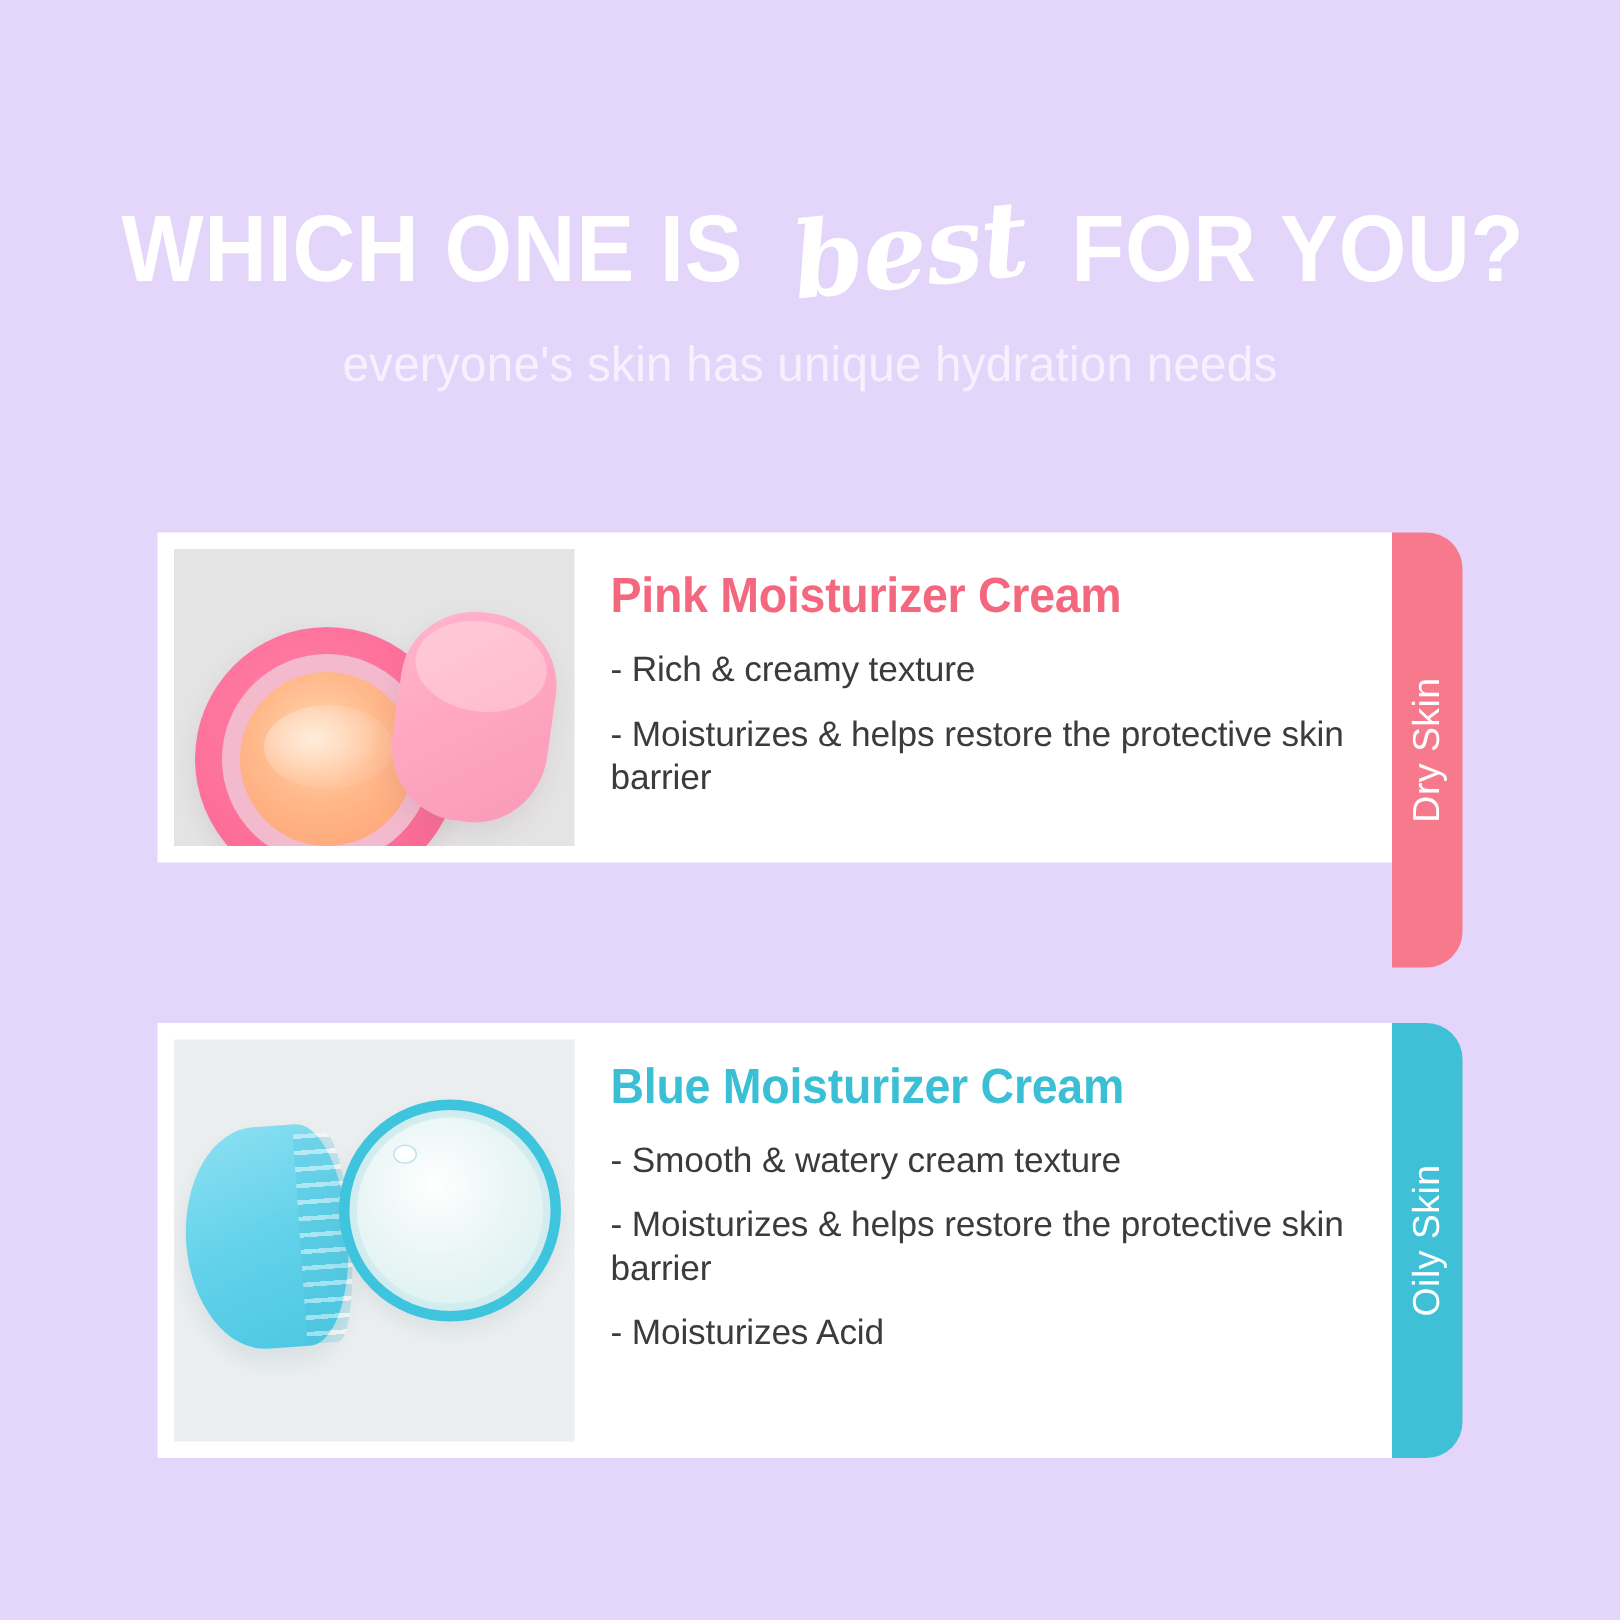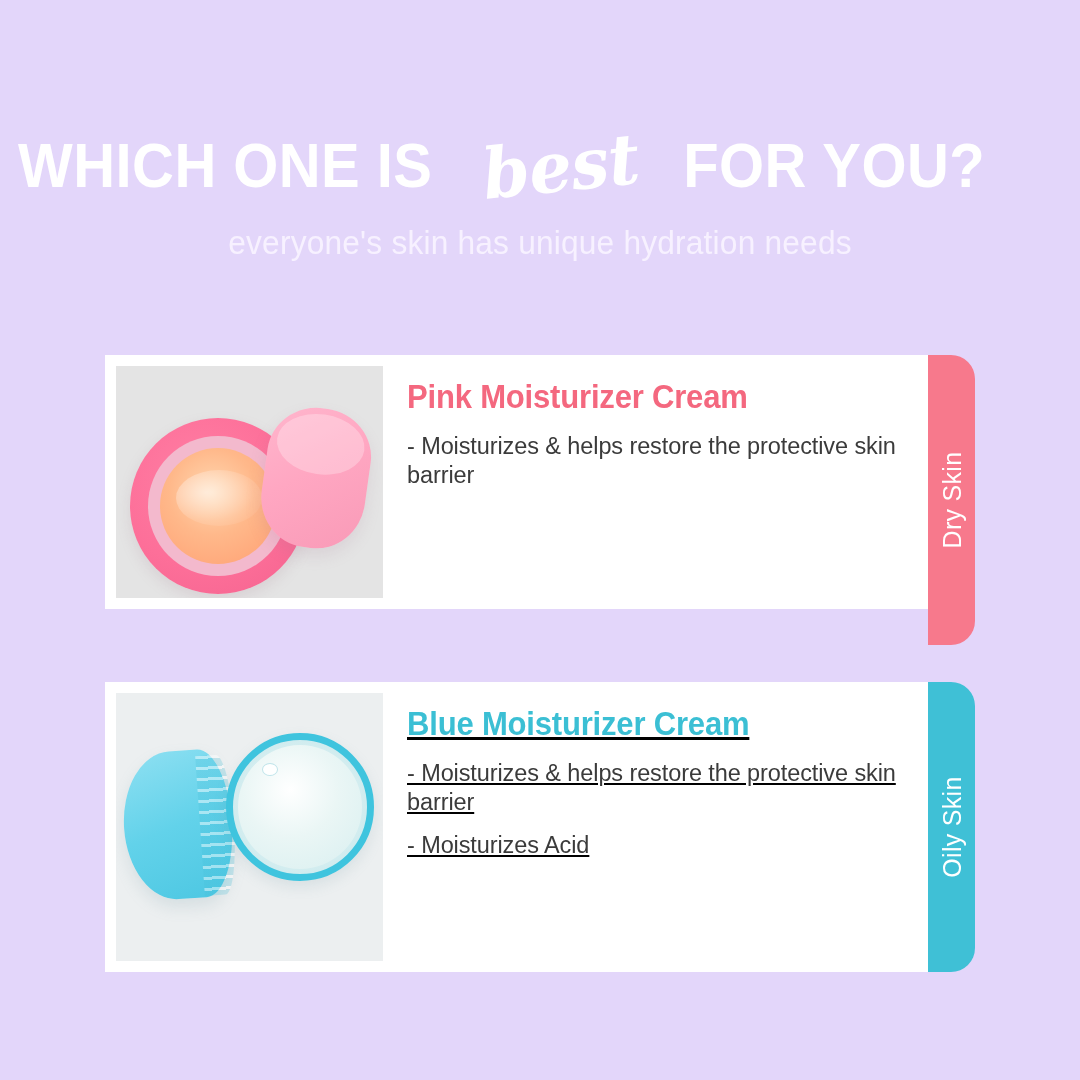--- a/index.html
+++ b/index.html
@@ -25,22 +25,24 @@
     text-align: center;
   }
   .headline {
     font-size: 63px;
     line-height: 1;
     color: #ffffff;
     font-weight: bold;
     letter-spacing: -0.5px;
     white-space: nowrap;
     display: flex;
+    justify-content: center;
     align-items: baseline;
-    gap: 16px;
+    gap: 0px;
+    margin-left: 12px;
   }
   .headline .hl-part {
     font-family: "Liberation Sans", sans-serif;
     font-weight: bold;
     font-size: 63px;
     transform: scaleX(0.92);
     transform-origin: center;
     letter-spacing: 0.5px;
   }
   .headline .hl-script {
@@ -68,22 +70,22 @@
   .card {
     position: absolute;
     left: 105px;
     width: 823px;
     background: #ffffff;
     box-sizing: border-box;
     padding: 11px;
     display: flex;
     align-items: stretch;
   }
-  #card-pink { top: 355px; height: 254px; }
-  #card-blue { top: 682px; height: 290px; text-decoration: underline; }
+  #card-pink { top: 355px; height: 220px; }
+  #card-blue { top: 682px; height: 290px; }
 
   .photo {
     width: 267px;
     flex: 0 0 267px;
     background: #e4e4e4;
     position: relative;
     overflow: hidden;
   }
   .photo-blue { background: #eceff0; }
 
@@ -264,36 +266,38 @@
     <div class="jar-pink-base"></div>
     <div class="jar-pink-inner"></div>
     <div class="jar-pink-cream"></div>
     <div class="jar-pink-swirl"></div>
     <div class="jar-pink-lid">
       <div class="jar-pink-lid-top"></div>
     </div>
   </div>
   <div class="card-body">
     <div class="card-title title-pink">Pink Moisturizer Cream</div>
+    <div class="bullet">- Rich &amp; creamy texture</div>
     <div class="bullet">- Moisturizes &amp; helps restore the protective skin barrier</div>
   </div>
 </div>
 <div class="tab" id="tab-dry">
   <span class="tab-label">Dry Skin</span>
 </div>
 
 <div class="card" id="card-blue">
   <div class="photo photo-blue">
     <div class="jar-blue-lid"></div>
     <div class="jar-blue-ridges"></div>
     <div class="jar-blue-body"></div>
     <div class="jar-blue-cream"></div>
     <div class="jar-blue-bubble"></div>
   </div>
   <div class="card-body">
     <div class="card-title title-blue">Blue Moisturizer Cream</div>
+    <div class="bullet">- Smooth &amp; watery cream texture</div>
     <div class="bullet">- Moisturizes &amp; helps restore the protective skin barrier</div>
     <div class="bullet">- Moisturizes Acid</div>
   </div>
 </div>
 <div class="tab" id="tab-oily">
   <span class="tab-label">Oily Skin</span>
 </div>
 
 </body></html>

